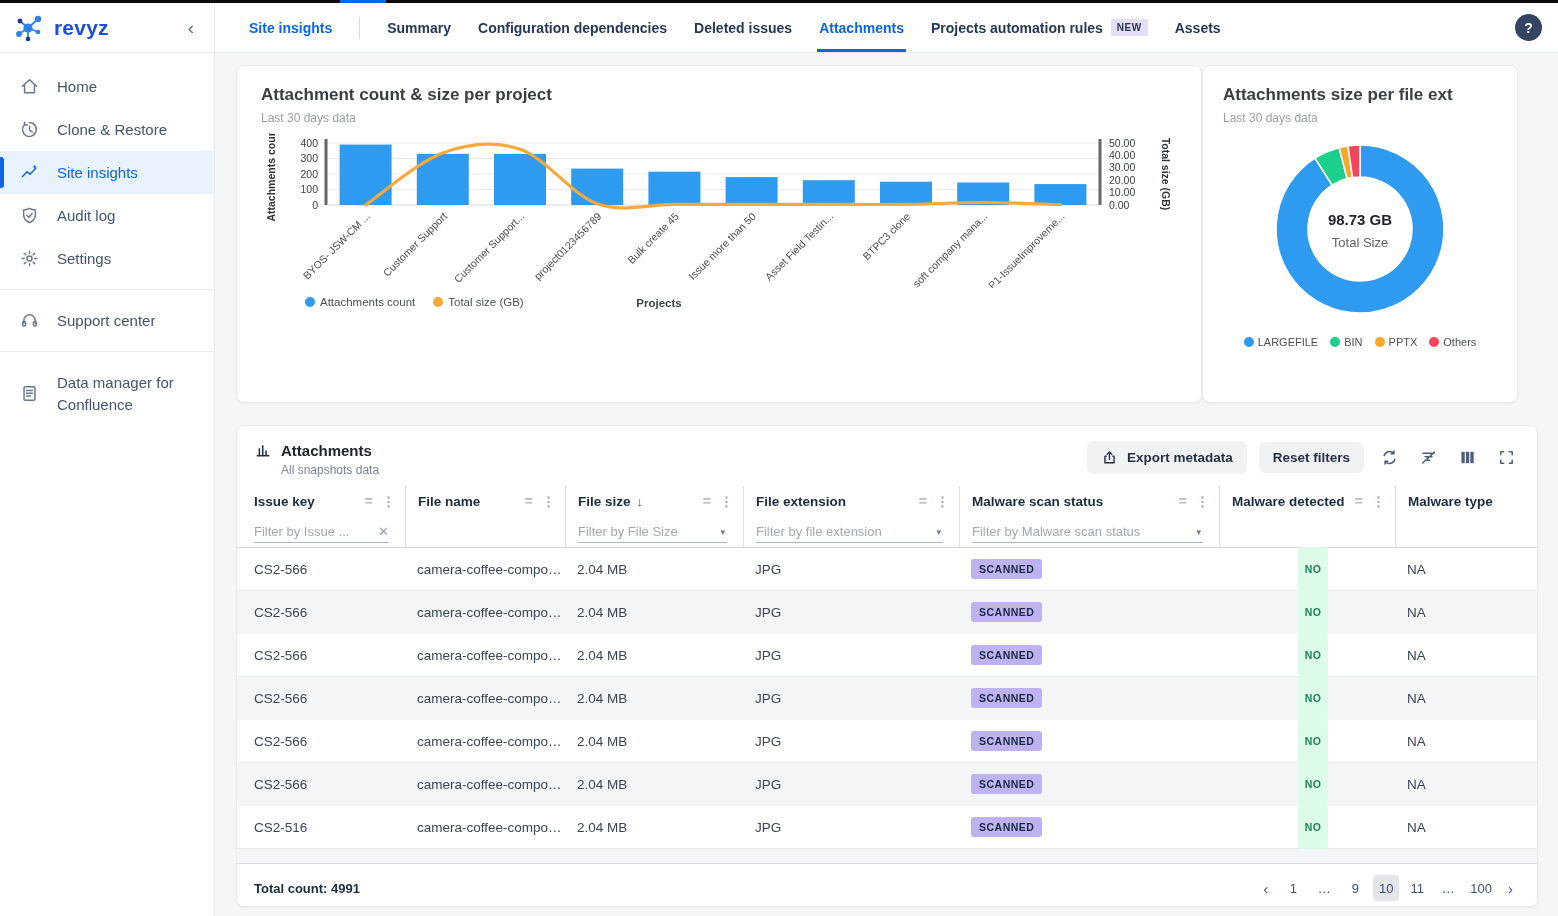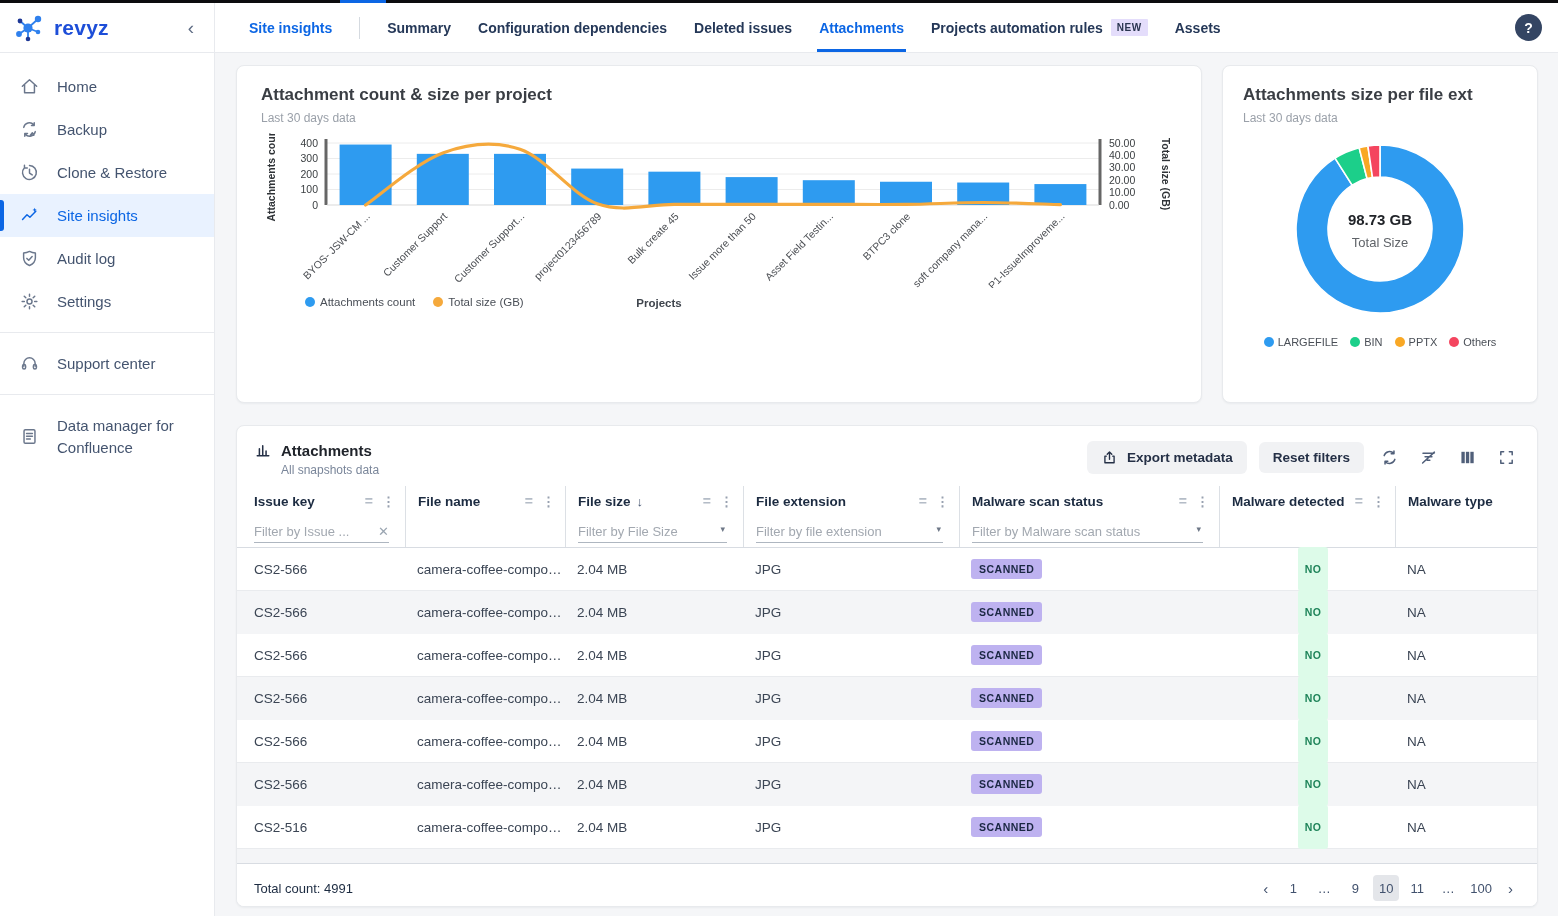--- a/index.html
+++ b/index.html
@@ -29,21 +29,21 @@
 .tabs{display:flex;align-items:center;gap:27px;height:100%}
 .tab{position:relative;display:flex;align-items:center;height:100%;font-size:14px;font-weight:600;color:#253858;cursor:pointer;gap:8px;white-space:nowrap}
 .tab.breadcrumb{color:#0c66e4}
 .tab.active{color:#0c66e4}
 .tab.active::after{content:"";position:absolute;left:-2px;right:-2px;bottom:0;height:3px;background:#0c66e4}
 .tab-divider{width:1px;height:22px;background:#d5dae0}
 .badge-new{background:#e4ddfb;color:#2a3550;font-size:10px;font-weight:700;padding:3px 6px;border-radius:1px;letter-spacing:.5px}
 .help-btn{margin-left:auto;width:27px;height:27px;border-radius:50%;background:#344563;color:#fff;display:flex;align-items:center;justify-content:center;font-size:14px;font-weight:700;cursor:pointer}
 
 .content{flex:1;padding:12px 20px 10px 21px;overflow:hidden}
-.cards-row{display:flex;gap:20px}
+.cards-row{display:flex;}
 .card{background:#fff;border:1px solid #e8eaed;border-radius:8px;box-shadow:0 1px 2px rgba(9,30,66,.05)}
 .card.chart-card{width:966px;height:338px;padding:19px 24px 12px}
 .card.donut-card{width:316px;height:338px;padding:19px 20px 12px}
 .card-title{font-size:17px;font-weight:600;color:#3a3e44}
 .card-sub{font-size:12px;color:#9aa0a9;margin-top:6px}
 .chart-svg-wrap{margin-top:8px}
 .chart-legend-row{position:relative;height:20px;margin-top:4px}
 .legend{display:flex;gap:18px;margin-left:44px}
 .legend-item{display:flex;align-items:center;gap:5px;font-size:11.5px;color:#4a4f57;cursor:pointer;white-space:nowrap}
 .dot{width:10px;height:10px;border-radius:50%;flex:none}
@@ -68,32 +68,32 @@
 .grid-row.alt{background:#f4f5f7;border-bottom-color:#f4f5f7}
 .th{display:flex;align-items:center;height:30px;padding:0 6px 0 12px;font-size:13.5px;font-weight:700;color:#1c2b41;border-left:1px solid #dcе0e5;border-left:1px solid #dce0e5;white-space:nowrap;overflow:hidden}
 .th:first-child{border-left:none;padding-left:17px}
 .th .sp{flex:1}
 .th .sort{color:#42526e;font-weight:400;font-size:13px;margin-left:6px}
 .th .drag{color:#b4bcc7;font-weight:700;font-size:14px;margin-right:9px;cursor:pointer}
 .th .menu{color:#98a1b0;font-size:13px;margin-right:4px;cursor:pointer}
 .tf{height:31px;border-left:1px solid #dce0e5;padding:0 16px 0 12px;display:flex;align-items:flex-end;padding-bottom:4px}
 .tf:first-child{border-left:none;padding-left:17px}
 .grid-filter{border-bottom:1px solid #d8dce2}
-.filter-wrap{flex:1;display:flex;align-items:flex-start;border-bottom:1px solid #aeb6c0;padding-bottom:3px;gap:6px;min-width:0}
+.filter-wrap{flex:1;display:flex;align-items:center;border-bottom:1px solid #aeb6c0;padding-bottom:3px;gap:6px;min-width:0}
 input.filter{border:none;outline:none;flex:1;font-size:13px;color:#333;min-width:0;background:transparent;font-family:inherit}
 input.filter::placeholder{color:#a2a8b0}
 .filter-x{color:#9aa5b1;font-size:13px;cursor:pointer;flex:none}
 .filter-dd{color:#6e7887;font-size:9px;cursor:pointer;flex:none;padding-right:2px}
 .td{padding-left:12px;overflow:hidden;white-space:nowrap;text-overflow:ellipsis;font-size:13.5px;color:#3b4554}
 .td:first-child{padding-left:17px}
 .badge-scanned{display:inline-block;font-size:10.5px;font-weight:700;letter-spacing:.5px;padding:4px 8px;border-radius:3px}
 .badge-no{display:inline-block;font-size:10.5px;font-weight:700;letter-spacing:.5px;padding:16px 7px;border-radius:3px}
 .strip{height:14px;background:#f4f5f7;flex:none}
 .table-foot{margin-top:auto;border-top:1px solid #d8dce2;height:49px;display:flex;align-items:center;padding:0 17px;flex:none;background:#fff}
-.total{font-weight:400;font-size:13px;color:#1c2b41}
+.total{font-weight:700;font-size:13px;color:#1c2b41}
 .pagination{margin-left:auto;display:flex;align-items:center;gap:5px;color:#42526e}
 .page{min-width:26px;height:26px;display:flex;align-items:center;justify-content:center;border-radius:4px;cursor:pointer;font-size:13px;padding:0 4px}
 .page.active{background:#e4e6ea}
 .page-chev{font-size:15px;padding:0 7px;cursor:pointer;color:#42526e}
 .axis-text{font-size:10.5px;fill:#3c4043}
 .axis-title{font-size:10.5px;font-weight:bold;fill:#2f3337}
 .xcat{font-size:10.5px;fill:#4c4f54}
 </style>
 </head>
 <body>
@@ -123,26 +123,20 @@
       </svg>
       <span class="brand">revyz</span>
       <span class="collapse">‹</span>
     </div>
     <nav class="nav" id="sidebar-nav">
         <div class="nav-item">
           <svg viewBox="0 0 20 20" width="21" height="21">
             <path d="M3.2 9.8 L10 3.6 L16.8 9.8 M5.3 8.3 V16 H14.7 V8.3"></path>
           </svg>
           <span>Home</span>
-        </div>
-        <div class="nav-item">
-          <svg viewBox="0 0 20 20" width="21" height="21">
-            <path d="M4.5 8 a5.5 5.5 0 0 1 9.5 -2.5 M14.5 3.5 v2.6 h-2.6 M15.5 12 a5.5 5.5 0 0 1 -9.5 2.5 M5.5 16.5 v-2.6 h2.6 M10.8 15.4 l1.9 -2.3 1.5 2.3 z"></path>
-          </svg>
-          <span>Backup</span>
         </div>
         <div class="nav-item">
           <svg viewBox="0 0 20 20" width="21" height="21">
             <path d="M5.2 5.4 a6.6 6.6 0 1 0 4.8 -2 M5.2 3.1 v2.7 h2.7 M10 6.9 v3.6 l2.6 1.8"></path>
           </svg>
           <span>Clone &amp; Restore</span>
         </div>
         <div class="nav-item active">
           <svg viewBox="0 0 20 20" width="21" height="21">
             <path d="M3.4 13.8 L7.6 9.3 L10.4 11.7 L16 5.9"></path>

